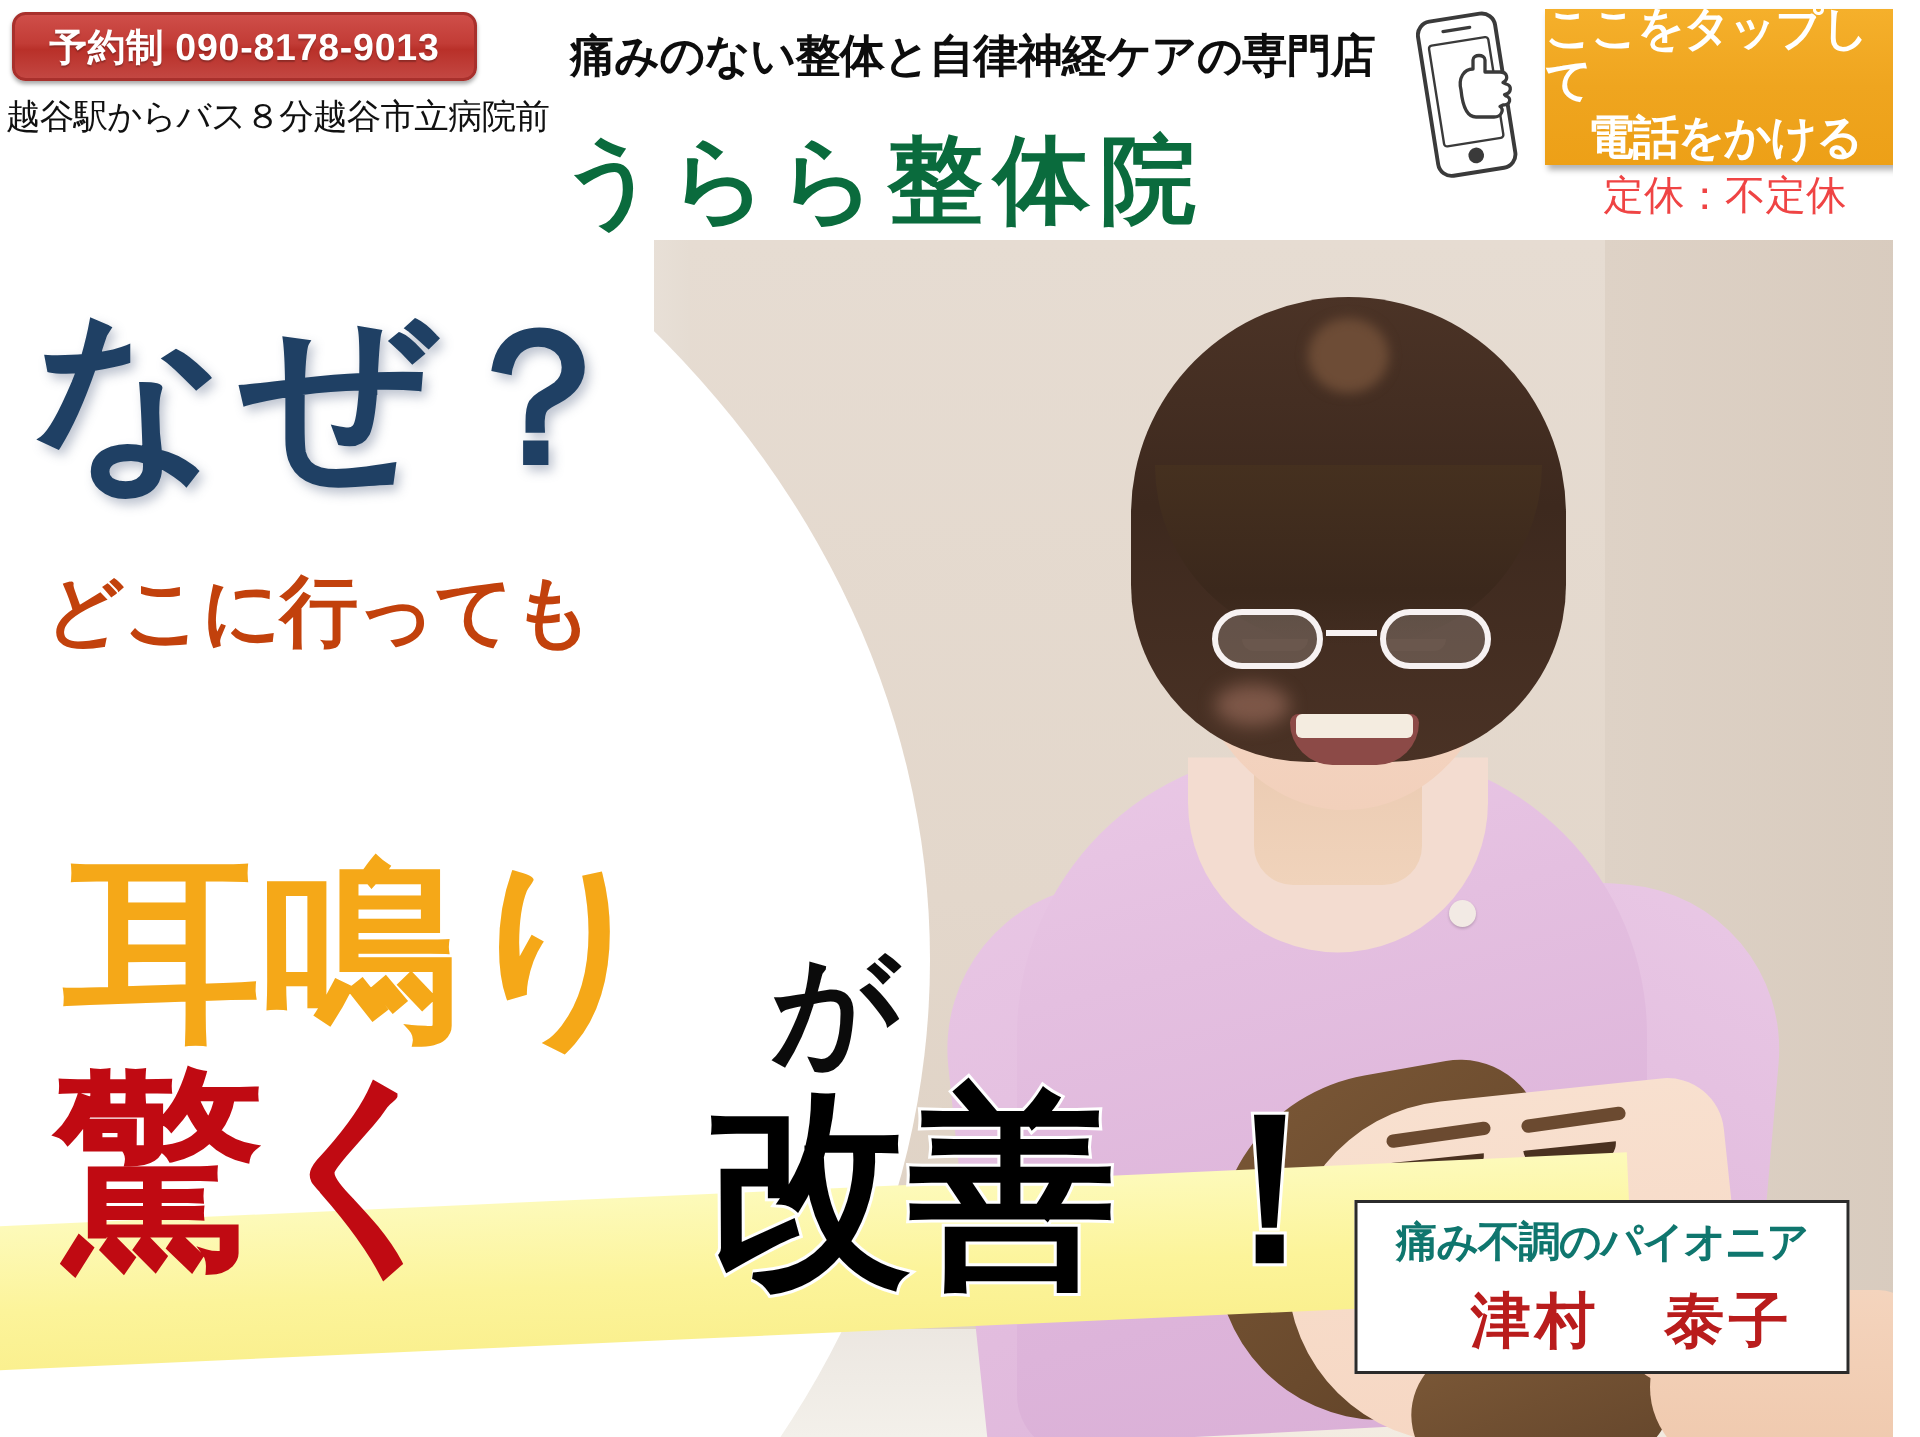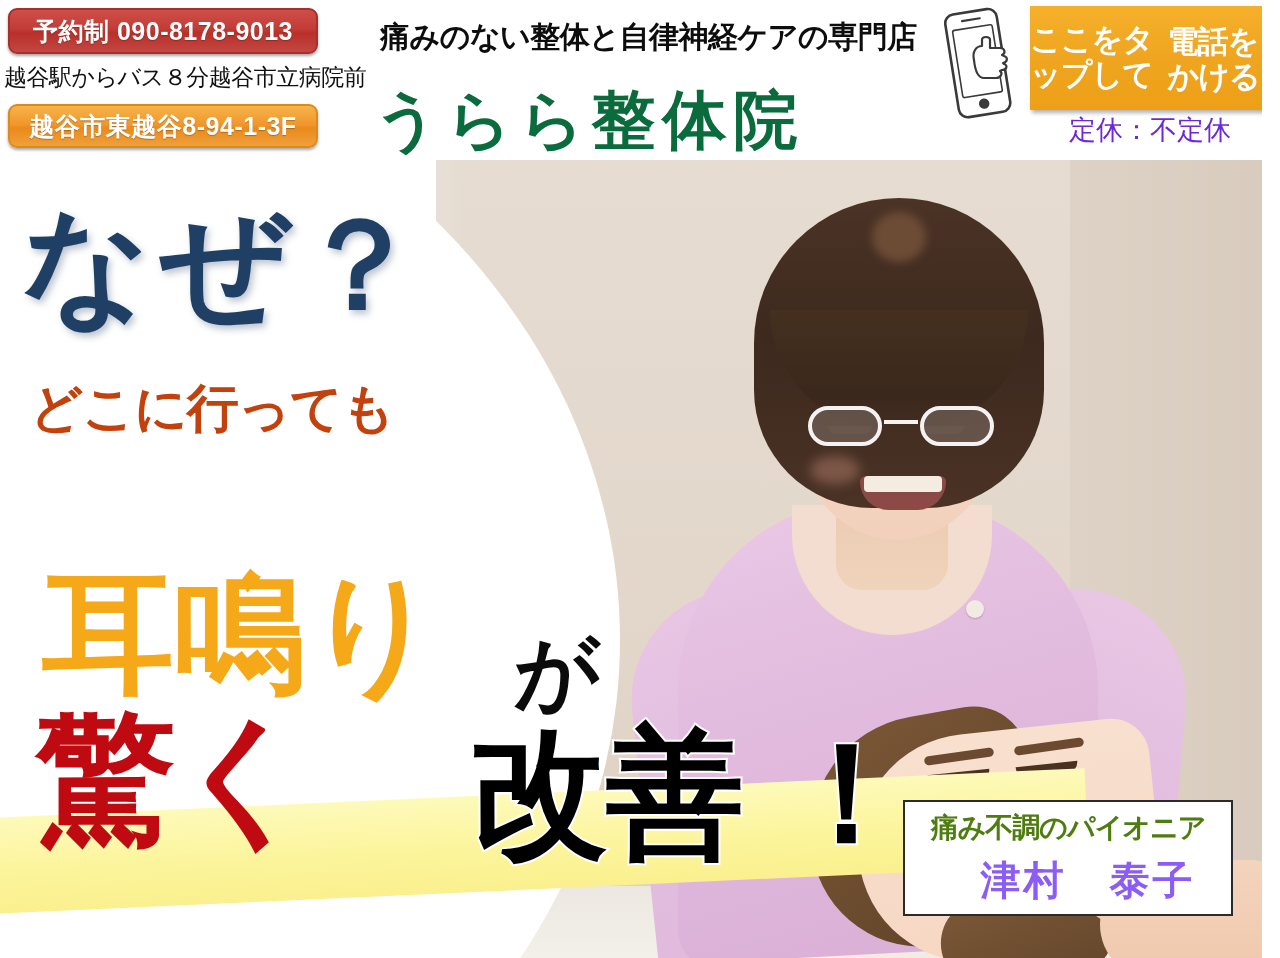--- a/index.html
+++ b/index.html
@@ -50,28 +50,28 @@
   .clinic-name {
     position:absolute; left:374px; top:88px;
     font-size:64px; font-weight:bold; color:#0a6b3d;
     white-space:nowrap; letter-spacing:7px; line-height:1;
   }
   .phone-illus { position:absolute; left:944px; top:4px; width:82px; height:120px; }
   .btn-tap {
     position:absolute; left:1030px; top:6px; width:240px; height:104px;
     background:linear-gradient(180deg,#f5b02b 0%,#efa51f 50%,#eda017 100%);
     box-shadow:2px 3px 4px rgba(0,0,0,.3);
-    display:flex; flex-direction:row; align-items:center; justify-content:flex-end;
+    display:flex; flex-direction:column; align-items:center; justify-content:flex-end;
     color:#fff; font-weight:bold; line-height:1.12;
   }
   .btn-tap .l1 { font-size:31px; letter-spacing:-1px; }
   .btn-tap .l2 { font-size:31px; letter-spacing:-1px; margin-top:4px; }
   .closed-note {
     position:absolute; left:1030px; top:112px; width:240px;
-    text-align:center; font-size:27px; color:#6d28d9; white-space:nowrap;
+    text-align:center; font-size:27px; color:#ef4444; white-space:nowrap;
   }
 
   
   .hero { position:absolute; left:0; top:160px; width:1280px; height:798px; overflow:hidden; z-index:5; }
   .photo {
     position:absolute; left:340px; top:0; width:940px; height:798px;
     background:
       radial-gradient(ellipse 200px 120px at 560px 760px, #f6e3cf 0%, rgba(246,227,207,0) 70%),
       linear-gradient(180deg,#e6dcd2 0%,#e3d7cb 55%,#ddd0c2 100%);
   }
@@ -242,35 +242,34 @@
     -webkit-text-stroke:4px #ffffff;
     paint-order:stroke fill;
   }
 
   
   .nameplate {
     position:absolute; left:903px; top:800px; width:330px; height:116px;
     background:#ffffff; border:2px solid #2b2b2b; z-index:36;
     display:flex; flex-direction:column; align-items:center; justify-content:center;
   }
-  .nameplate .role { font-size:28px; font-weight:bold; color:#4d7c0f; letter-spacing:-1px; white-space:nowrap; }
-  .nameplate .pname { font-size:40px; font-weight:bold; color:#8b5cf6; letter-spacing:3px; white-space:nowrap; margin-top:6px;margin-left:40px; }
+  .nameplate .role { font-size:28px; font-weight:bold; color:#0f766e; letter-spacing:-1px; white-space:nowrap; }
+  .nameplate .pname { font-size:40px; font-weight:bold; color:#b91c1c; letter-spacing:3px; white-space:nowrap; margin-top:6px;margin-left:40px; }
 </style>
 </head>
 <body>
 
 <div id="stage">
 
   <div class="header">
 
     <div class="btn-pill btn-tel">予約制  090-8178-9013</div>
 
     <div class="access-line">越谷駅からバス８分越谷市立病院前</div>
 
-    <div class="btn-pill btn-addr">越谷市東越谷8-94-1-3F</div>
 
     <div class="tagline">痛みのない整体と自律神経ケアの専門店</div>
 
     <div class="clinic-name">うらら整体院</div>
 
     <div class="phone-illus">
       <svg viewBox="0 0 82 120" width="82" height="120">
         <g transform="rotate(-9 41 60)">
           <rect x="8" y="6" width="52" height="104" rx="9" ry="9" fill="#ffffff" stroke="#3a3a3a" stroke-width="2.6"></rect>
           <rect x="14" y="22" width="40" height="68" rx="2" fill="#ffffff" stroke="#3a3a3a" stroke-width="1.6"></rect>

